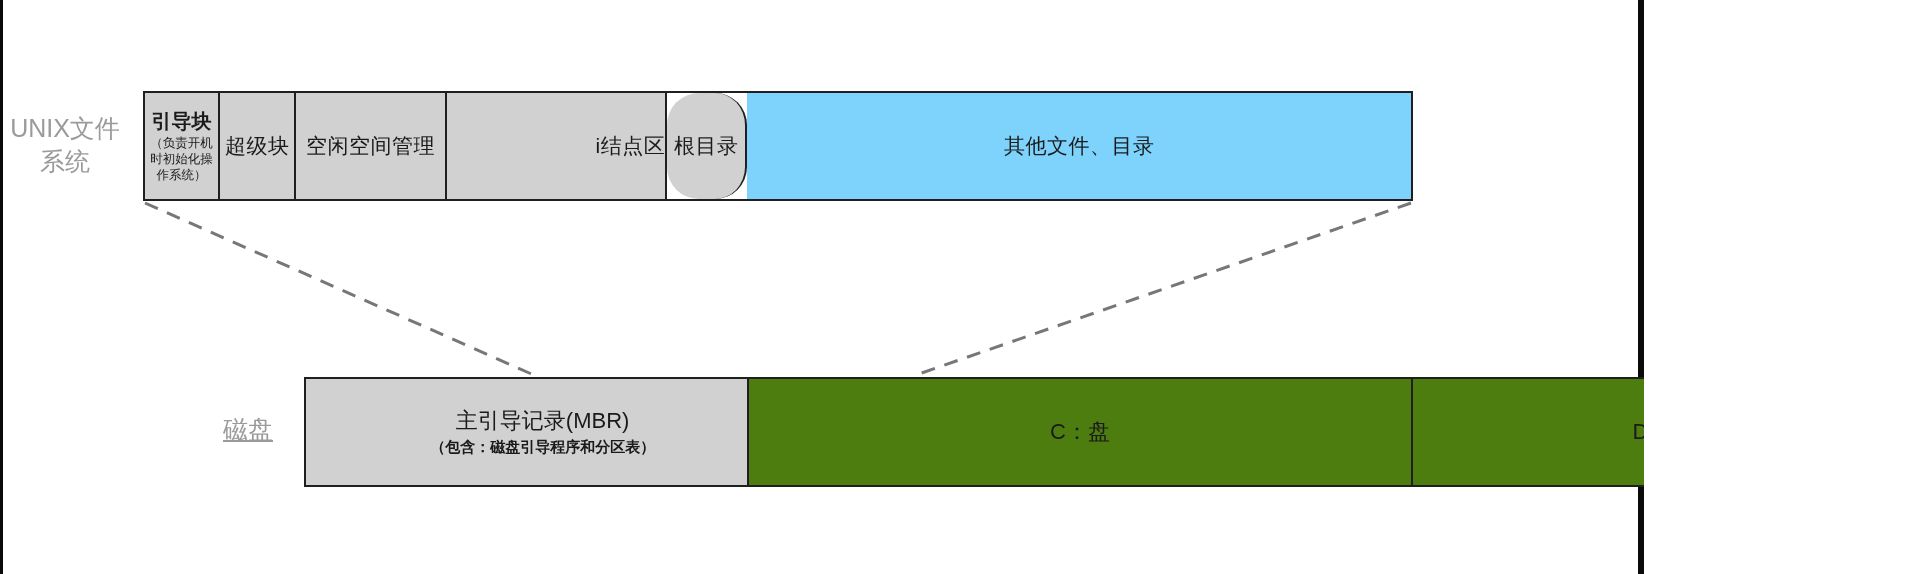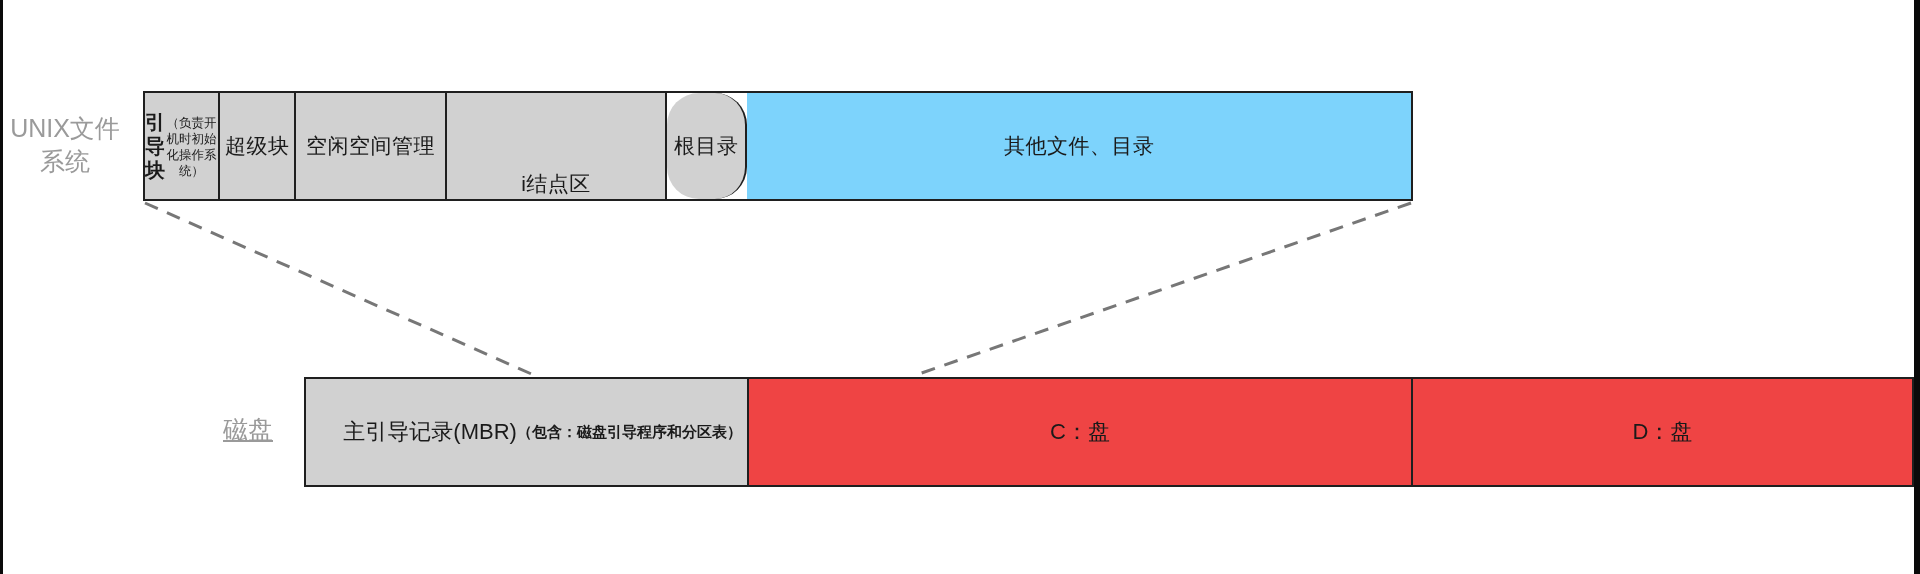--- a/index.html
+++ b/index.html
@@ -1,18 +1,18 @@
 <!DOCTYPE html>
 <html><head>
 <meta charset="utf-8">
 <style>
   html, body { margin: 0; padding: 0; background: #ffffff; }
   .canvas {
     position: relative;
-    width: 1920px;
+    width: 1644px;
     height: 574px;
     background: #ffffff;
     overflow: hidden;
     font-family: "Liberation Sans", "DejaVu Sans", sans-serif;
     color: #1a1a1a;
   }
   .edge-strip { position: absolute; top: 0; height: 100%; background: #0a0a0a; }
   .edge-left  { left: 0; width: 3px; }
   .edge-right { right: 0; width: 6px; }
 
@@ -32,32 +32,32 @@
     display: flex;
     border: 2px solid #1f1f1f;
     box-sizing: border-box;
     background: #ffffff;
   }
   .unix-bar { left: 143px; top: 91px;  width: 1270px; height: 110px; }
   .disk-bar { left: 304px; top: 377px; width: 1610px; height: 110px; }
 
   .seg {
     display: flex;
-    flex-direction: row;
+    flex-direction: column;
     align-items: center;
     justify-content: center;
     border-right: 2px solid #1f1f1f;
     box-sizing: border-box;
     text-align: center;
     overflow: hidden;
   }
   .seg:last-child { border-right: none; }
   .seg.gray  { background: #d1d1d1; }
   .seg.white { background: #7dd3fc; }
-  .seg.green { background: #ef4444; }
+  .seg.green { background: #4d7c0f; }
 
   
   .fu1 { flex: 74 0 0; }  
   .fu2 { flex: 75 0 0; }  
   .fu3 { flex: 150 0 0; } 
   .fu4 { flex: 221 0 0; align-items: flex-end; } 
   .fu5 { flex: 79 0 0; border-radius: 32px; }  
   .fu6 { flex: 671 0 0; } 
 
   .fd1 { flex: 232 0 0; padding-left: 32px; } 

